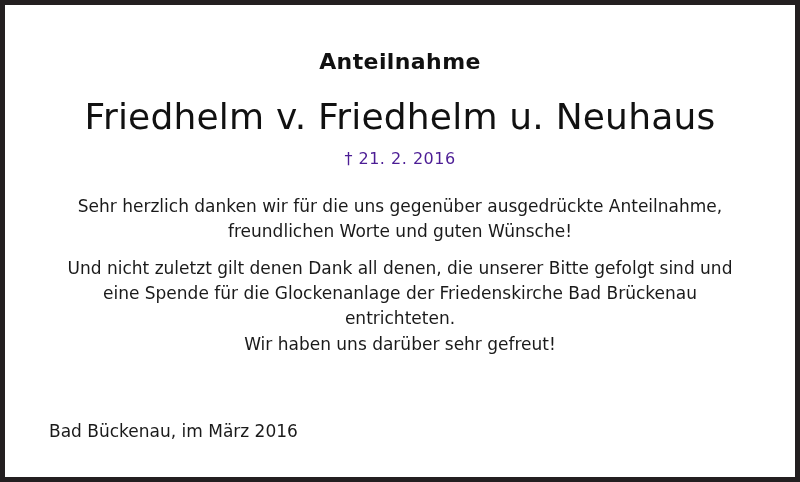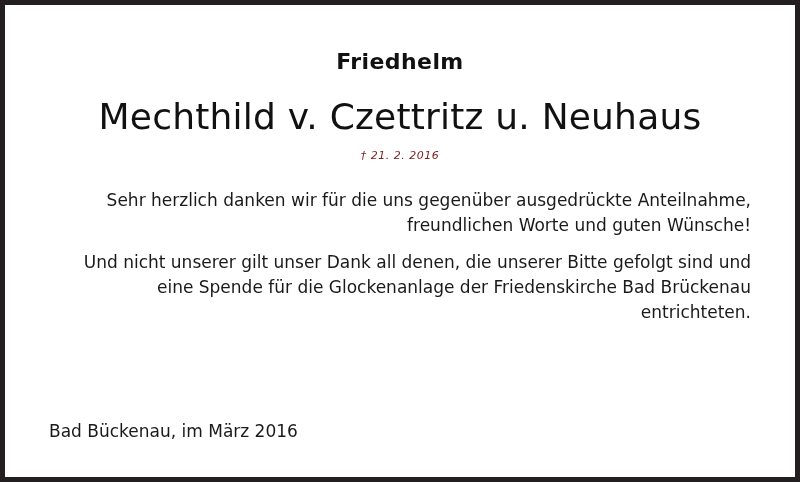--- a/index.html
+++ b/index.html
@@ -34,35 +34,34 @@
     text-align: center;
     font-size: 36px;
     font-weight: normal;
     letter-spacing: 0.2px;
     color: #111111;
     margin: 22px 0 0 0;
     white-space: nowrap;
   }
   .death-date {
     text-align: center;
-    font-size: 11px;
-    color: #7f1d1d;
+    font-size: 16px;
+    color: #4c1d95;
     margin: 12px 0 0 0;
     letter-spacing: 0.5px;
-    font-style: italic;
   }
   .body-block {
     margin-top: 26px;
   }
   .body-paragraph {
     font-size: 17px;
     line-height: 1.45;
     color: #1a1a1a;
     margin: 0 0 13px 0;
-    text-align: right;
+    text-align: center;
   }
   .body-paragraph:last-child {
     margin-bottom: 0;
   }
   .signature-block {
     margin-top: 20px;
     text-align: right;
     padding-right: 6px;
   }
   .signature-line {
@@ -77,29 +76,30 @@
     font-size: 17px;
     color: #1a1a1a;
     margin-top: 28px;
   }
 </style>
 </head>
 <body>
 
 <div class="notice-card">
 
-  <div class="heading">Friedhelm</div>
+  <div class="heading">Anteilnahme</div>
 
-  <div class="deceased-name">Mechthild v. Czettritz u. Neuhaus</div>
+  <div class="deceased-name">Friedhelm v. Friedhelm u. Neuhaus</div>
 
   <div class="death-date">† 21. 2. 2016</div>
 
   <div class="body-block">
     <p class="body-paragraph">Sehr herzlich danken wir für die uns gegenüber ausgedrückte Anteilnahme, freundlichen Worte und guten Wünsche!</p>
-    <p class="body-paragraph" style="margin-bottom:2px;">Und nicht unserer gilt unser Dank all denen, die unserer Bitte gefolgt sind und eine Spende für die Glockenanlage der Friedenskirche Bad Brückenau entrichteten.</p>
+    <p class="body-paragraph" style="margin-bottom:2px;">Und nicht zuletzt gilt denen Dank all denen, die unserer Bitte gefolgt sind und eine Spende für die Glockenanlage der Friedenskirche Bad Brückenau entrichteten.</p>
+    <p class="body-paragraph">Wir haben uns darüber sehr gefreut!</p>
   </div>
 
   <div class="signature-block">
   </div>
 
   <div class="footer-place">Bad Bückenau, im März 2016</div>
 
 </div>
 
 </body></html>

